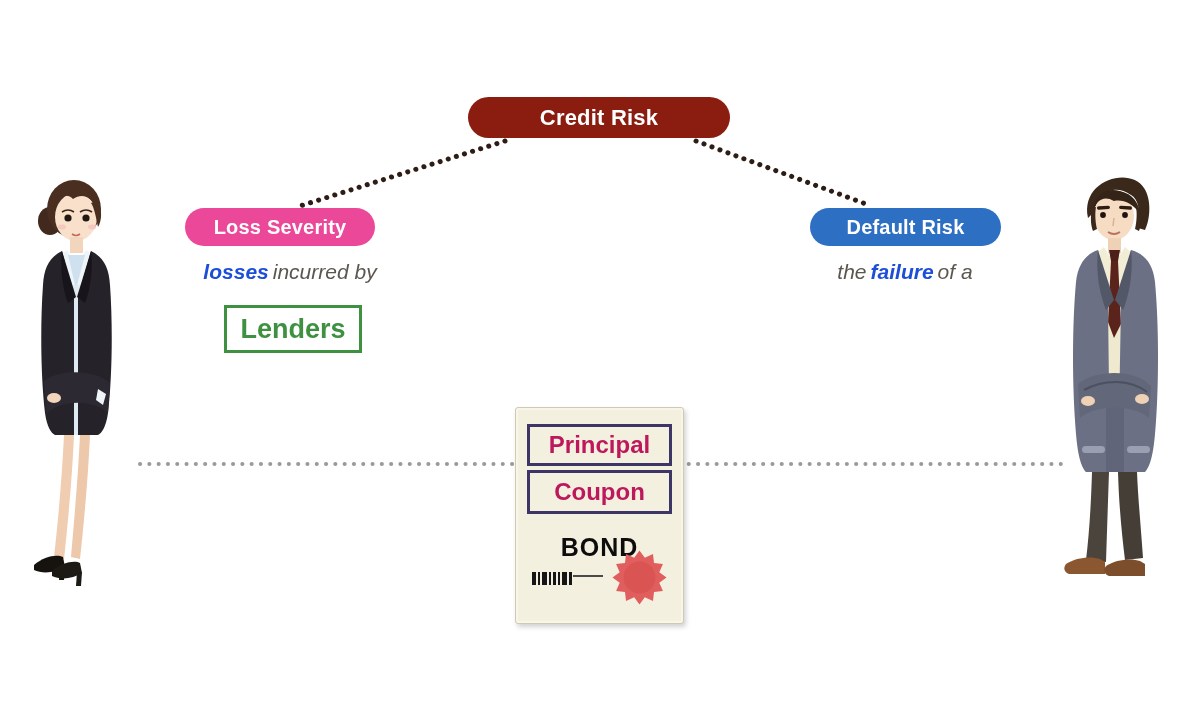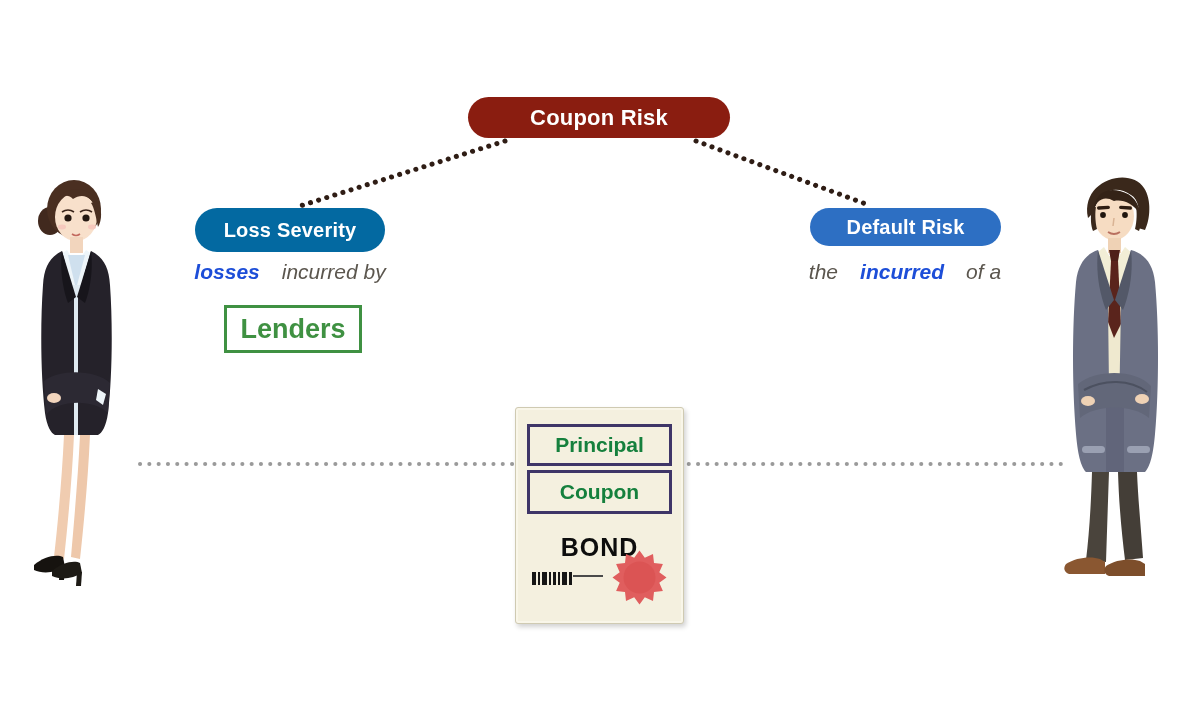--- a/index.html
+++ b/index.html
@@ -13,29 +13,29 @@
   
   #connectors{position:absolute;left:0;top:0;z-index:2;pointer-events:none;}
 
   
   .pill{
     position:absolute;display:flex;align-items:center;justify-content:center;
     color:#ffffff;font-weight:bold;border-radius:999px;z-index:3;
     letter-spacing:.2px;
   }
   #credit-risk-node{left:468px;top:97px;width:262px;height:41px;background:#8a1d10;font-size:22px;}
-  #loss-severity-node{left:195px;top:208px;width:190px;height:44px;background:#0369a1;font-size:20px;}
+  #loss-severity-node{left:185px;top:208px;width:190px;height:38px;background:#ec4899;font-size:20px;}
   #default-risk-node{left:810px;top:208px;width:191px;height:38px;background:#2d6fc3;font-size:20px;}
 
   
   .caption{
     position:absolute;font-style:italic;font-size:21px;color:#5b564e;
     text-align:center;white-space:nowrap;z-index:3;
   }
-  .caption span + span{margin-left:22px;}
+  .caption span + span{margin-left:4px;}
   .caption .emph{font-weight:bold;color:#1d4ed8;}
   #caption-left{left:180px;top:260px;width:220px;}
   #caption-right{left:795px;top:260px;width:220px;}
 
   
   .entity-box{
     position:absolute;display:flex;align-items:center;justify-content:center;
     font-weight:bold;background:#ffffff;z-index:3;margin-top:14px;
   }
   #lenders-box{left:224px;top:291px;width:132px;height:42px;border:3px solid #3f9142;color:#3f9142;font-size:27px;}
@@ -43,21 +43,21 @@
 
   
   #bond-certificate{
     position:absolute;left:515px;top:407px;width:167px;height:215px;
     background:#f4f0df;border:1px solid #cfcab2;border-radius:3px;
     box-shadow:2px 3px 5px rgba(0,0,0,.18), inset 0 0 0 2px #f9f6e9;
     z-index:5;
   }
   .bond-field{
     position:absolute;display:flex;align-items:center;justify-content:center;
-    border:3px solid #3e3567;color:#15803d;font-weight:bold;font-size:21px;
+    border:3px solid #3e3567;color:#be185d;font-weight:bold;font-size:24px;
   }
   #bond-field-principal{left:11px;top:16px;width:139px;height:36px;}
   #bond-field-coupon{left:11px;top:62px;width:139px;height:38px;}
   #bond-title{
     position:absolute;left:0;top:125px;width:100%;text-align:center;
     font-weight:bold;font-size:25px;color:#0d0d0d;letter-spacing:1px;
   }
   #bond-barcode{position:absolute;left:16px;top:163px;}
   #bond-seal{position:absolute;left:96px;top:142px;}
 
@@ -70,31 +70,31 @@
 <body>
 
 <div class="stage">
 
   <svg id="connectors" width="1200" height="720">
     <line x1="505" y1="141" x2="300" y2="206" stroke="#2f1d15" stroke-width="5" stroke-linecap="round" stroke-dasharray="0.1 8.4"></line>
     <line x1="696" y1="141" x2="866" y2="204" stroke="#2f1d15" stroke-width="5" stroke-linecap="round" stroke-dasharray="0.1 8.4"></line>
     <line x1="140" y1="464" x2="1062" y2="464" stroke="#9a9a9a" stroke-width="4" stroke-linecap="round" stroke-dasharray="0.1 9.2"></line>
   </svg>
 
-  <div class="pill" id="credit-risk-node">Coupon Risk</div>
+  <div class="pill" id="credit-risk-node">Credit Risk</div>
 
   <div class="pill" id="loss-severity-node">Loss Severity</div>
   <div class="caption" id="caption-left">
     <span class="emph">losses</span><span>incurred by</span>
   </div>
   <div class="entity-box" id="lenders-box">Lenders</div>
 
   <div class="pill" id="default-risk-node">Default Risk</div>
   <div class="caption" id="caption-right">
-    <span>the</span><span class="emph">incurred</span><span>of a</span>
+    <span>the</span><span class="emph">failure</span><span>of a</span>
   </div>
 
   <div id="bond-certificate">
     <div class="bond-field" id="bond-field-principal">Principal</div>
     <div class="bond-field" id="bond-field-coupon">Coupon</div>
     <div id="bond-title">BOND</div>
     <svg id="bond-barcode" width="72" height="16">
       <g fill="#161616">
         <rect x="0" y="1" width="4" height="13"></rect>
           <rect x="6" y="1" width="2" height="13"></rect>

